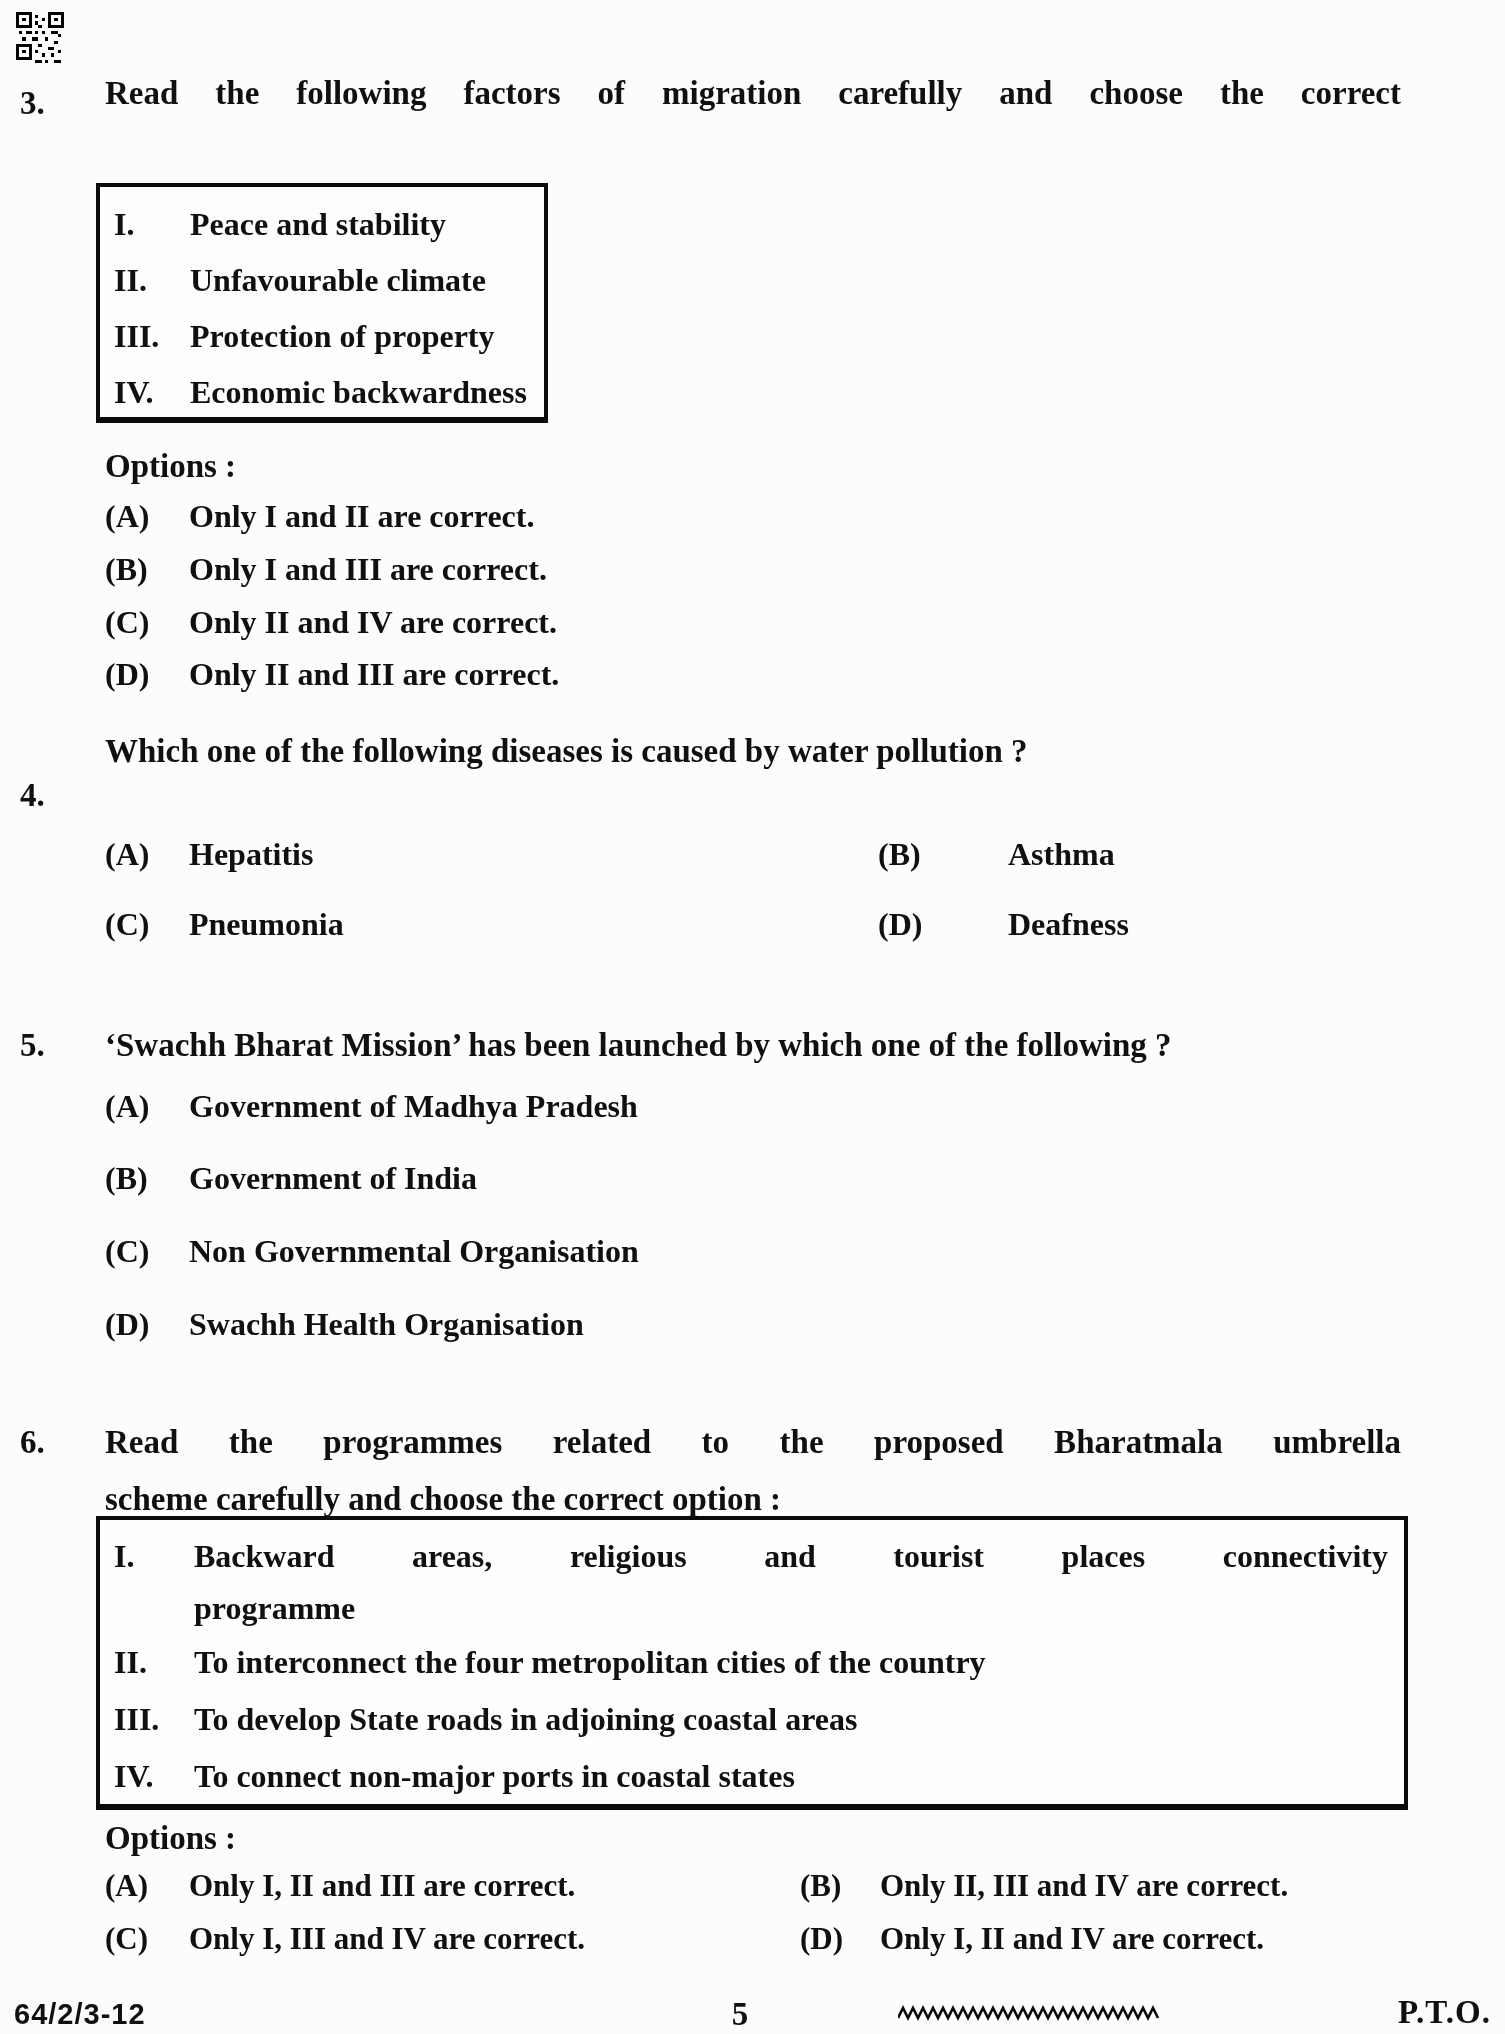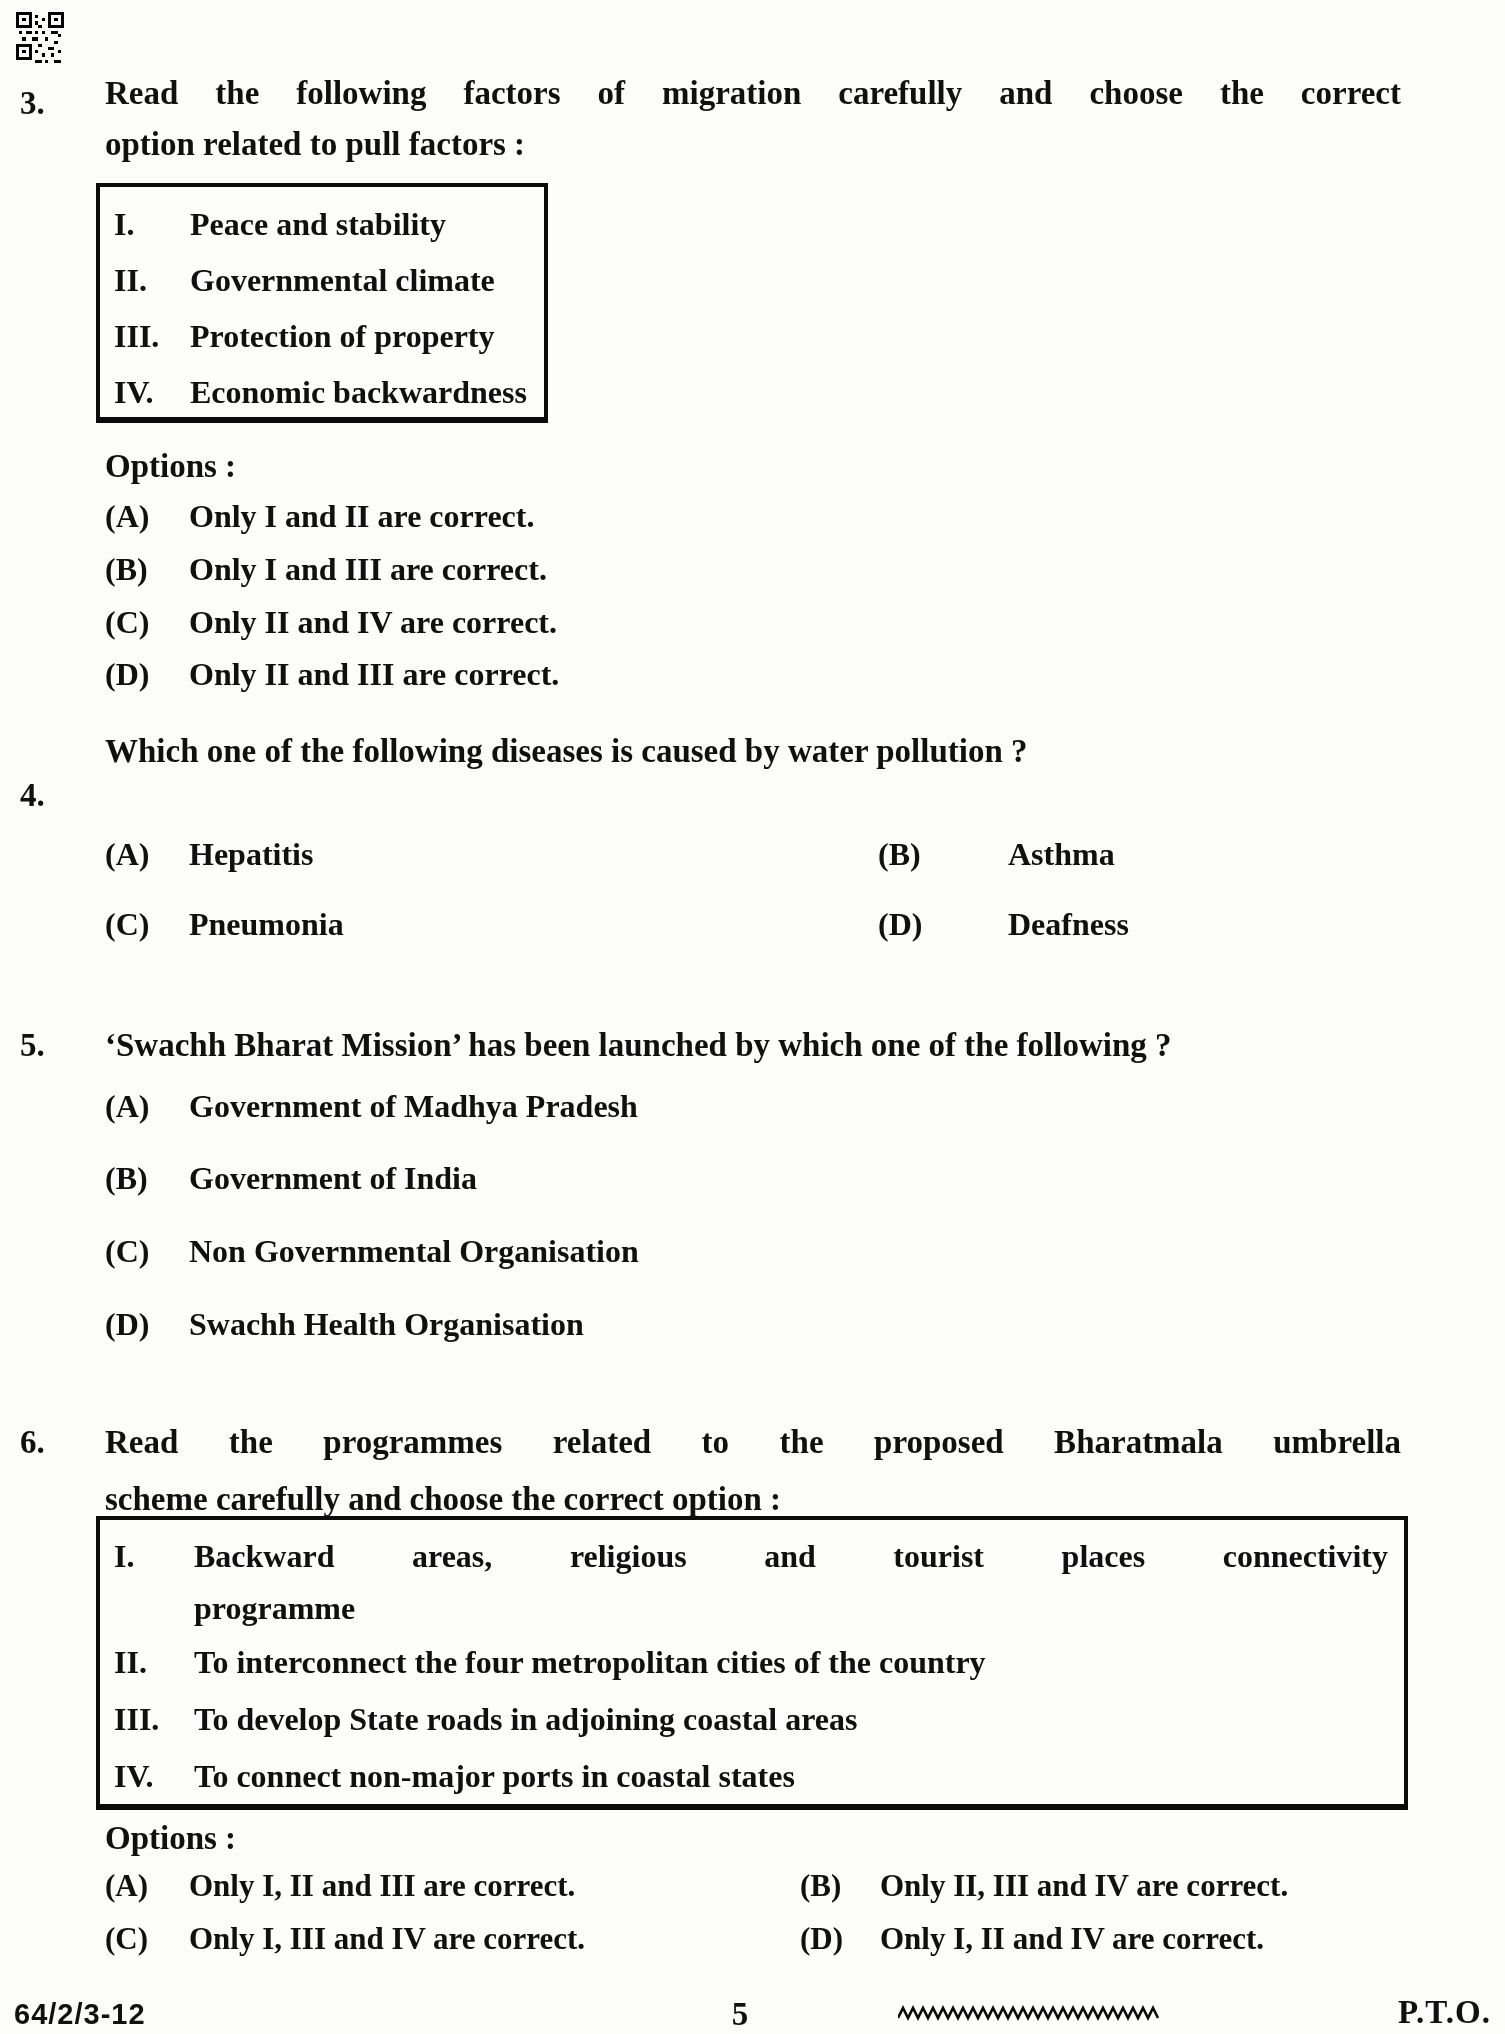--- a/index.html
+++ b/index.html
@@ -73,31 +73,30 @@
     <rect x="6" y="15" width="2" height="1" fill="#000"></rect>
       <rect x="9" y="15" width="1" height="1" fill="#000"></rect>
     <rect x="12" y="15" width="2" height="1" fill="#000"></rect>
   </svg>
 
   
   <div class="grp">
     <div class="qnum" style="top:78px">3.</div>
     <div class="qtext" style="top:68px">
       <div class="justify">Read the following factors of migration carefully and choose the correct</div>
-      <div>option related to pull factors :</div>
     </div>
 
     <div class="sbox" style="left:96px;top:183px;width:452px;height:240px;padding:9px 0 0 14px">
       <div class="srow" style="height:56px">
         <span class="snum" style="width:76px">I.</span>
         <span class="stext">Peace and stability</span>
       </div>
       <div class="srow" style="height:56px">
         <span class="snum" style="width:76px">II.</span>
-        <span class="stext">Governmental climate</span>
+        <span class="stext">Unfavourable climate</span>
       </div>
       <div class="srow" style="height:56px">
         <span class="snum" style="width:76px">III.</span>
         <span class="stext">Protection of property</span>
       </div>
       <div class="srow" style="height:56px">
         <span class="snum" style="width:76px">IV.</span>
         <span class="stext">Economic backwardness</span>
       </div>
     </div>

